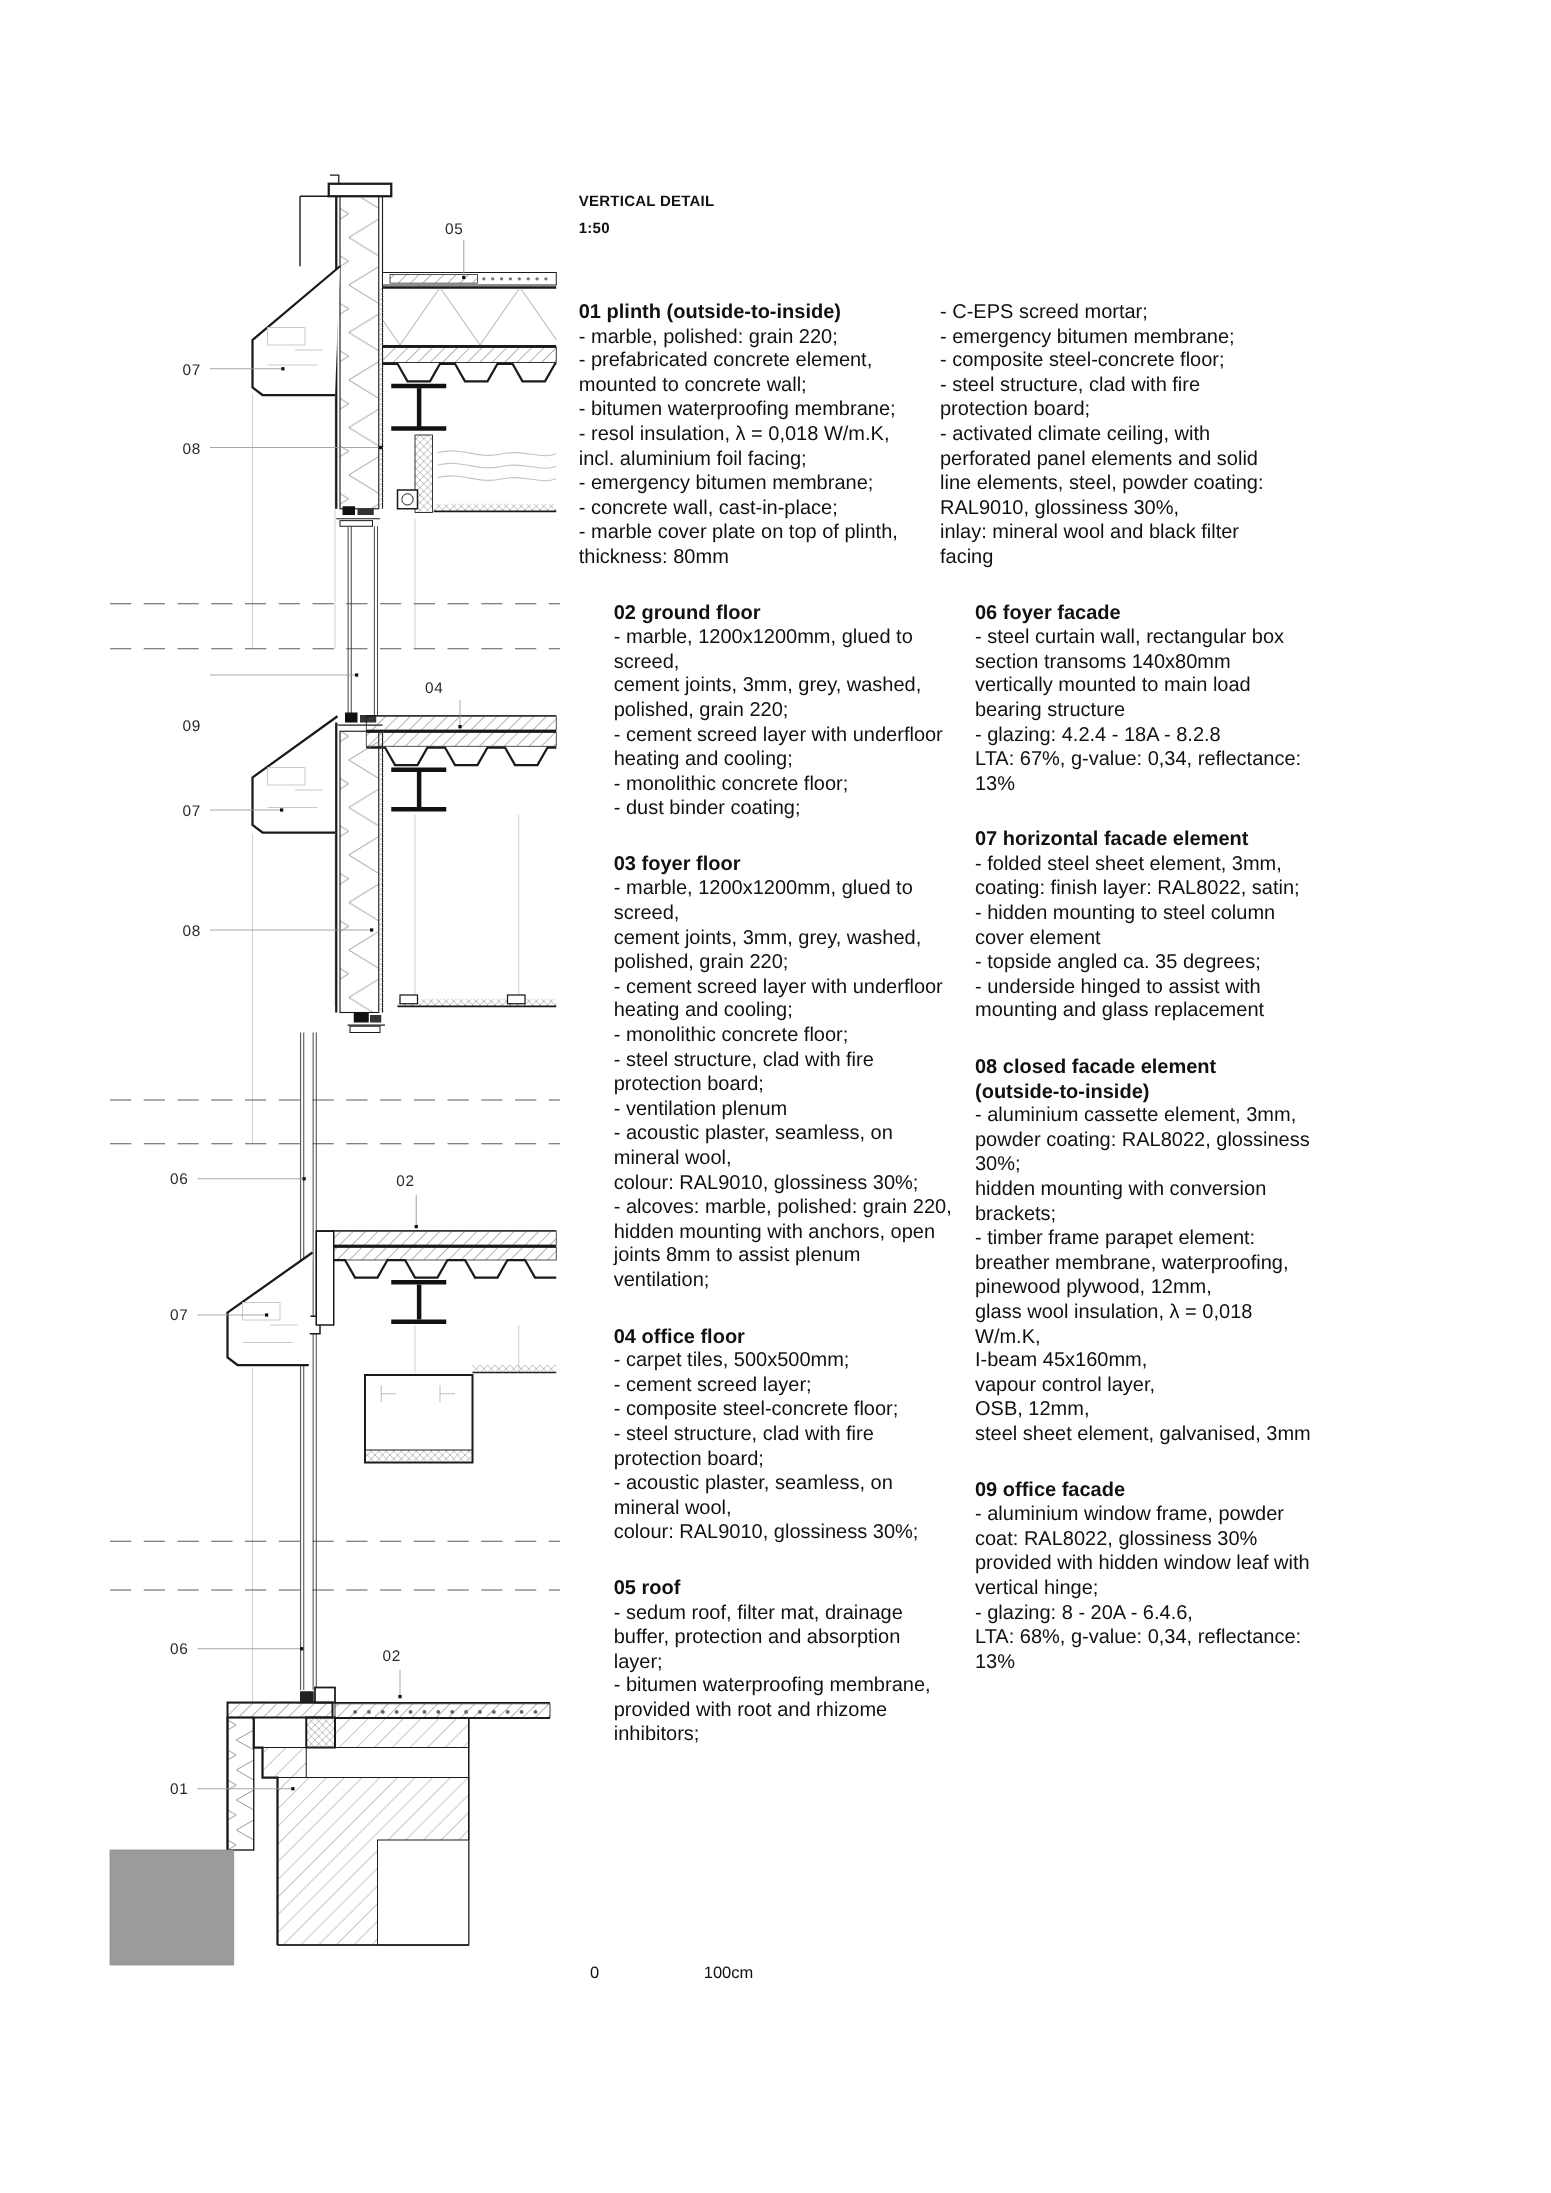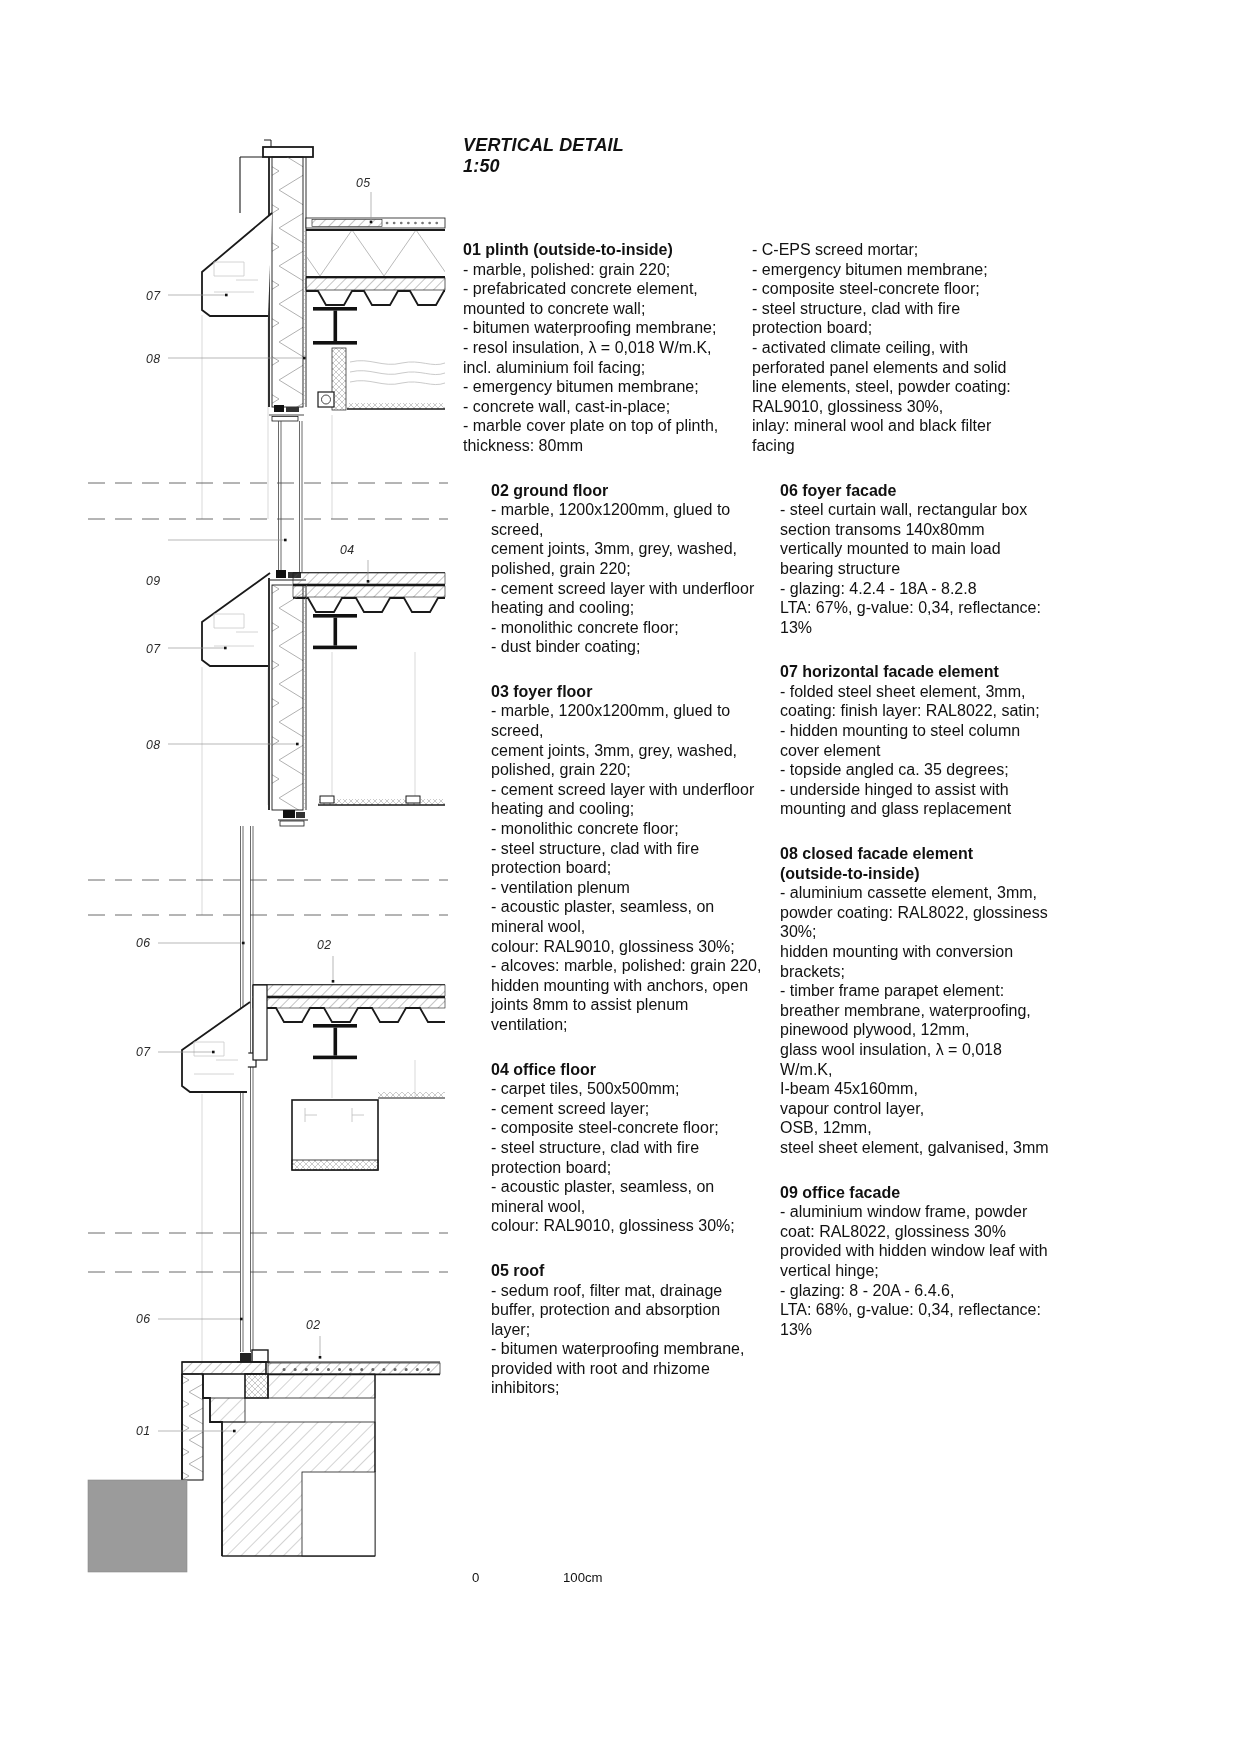--- a/index.html
+++ b/index.html
@@ -1,28 +1,28 @@
 <!DOCTYPE html>
 <html><head>
 <meta charset="utf-8">
 <style>
   html,body{margin:0;padding:0;}
   body{width:1241px;height:1754px;background:#fff;position:relative;
        font-family:"Liberation Sans",sans-serif;color:#111;}
   .page{position:absolute;inset:0;overflow:hidden;}
   svg{position:absolute;left:0;top:0;}
-  .title{position:absolute;left:463px;top:135px;font-size:18px;font-weight:bold;
-         line-height:21px;letter-spacing:.2px;font-style:italic;}
+  .title{position:absolute;left:463px;top:151px;font-size:12px;font-weight:bold;
+         line-height:21px;letter-spacing:.2px;}
   .col{position:absolute;top:240px;width:272px;font-size:16px;line-height:19.6px;
        white-space:nowrap;}
   #col1{left:463px;}
   #col2{left:752px;}
   .section + .section{margin-top:25px;margin-left:28px;}
   .section .h{font-weight:bold;}
-  .callout{position:absolute;font-size:12.3px;color:#2a2a2a;letter-spacing:.5px;font-style:italic;}
+  .callout{position:absolute;font-size:12.3px;color:#2a2a2a;letter-spacing:.5px;}
   .scale-num{position:absolute;font-size:13.2px;color:#111;}
 </style>
 </head>
 <body>
 
 <div class="page">
 
   <svg width="470" height="1754" viewBox="0 0 470 1754">
     <defs>
       <pattern id="zig" width="31" height="38" patternUnits="userSpaceOnUse">

